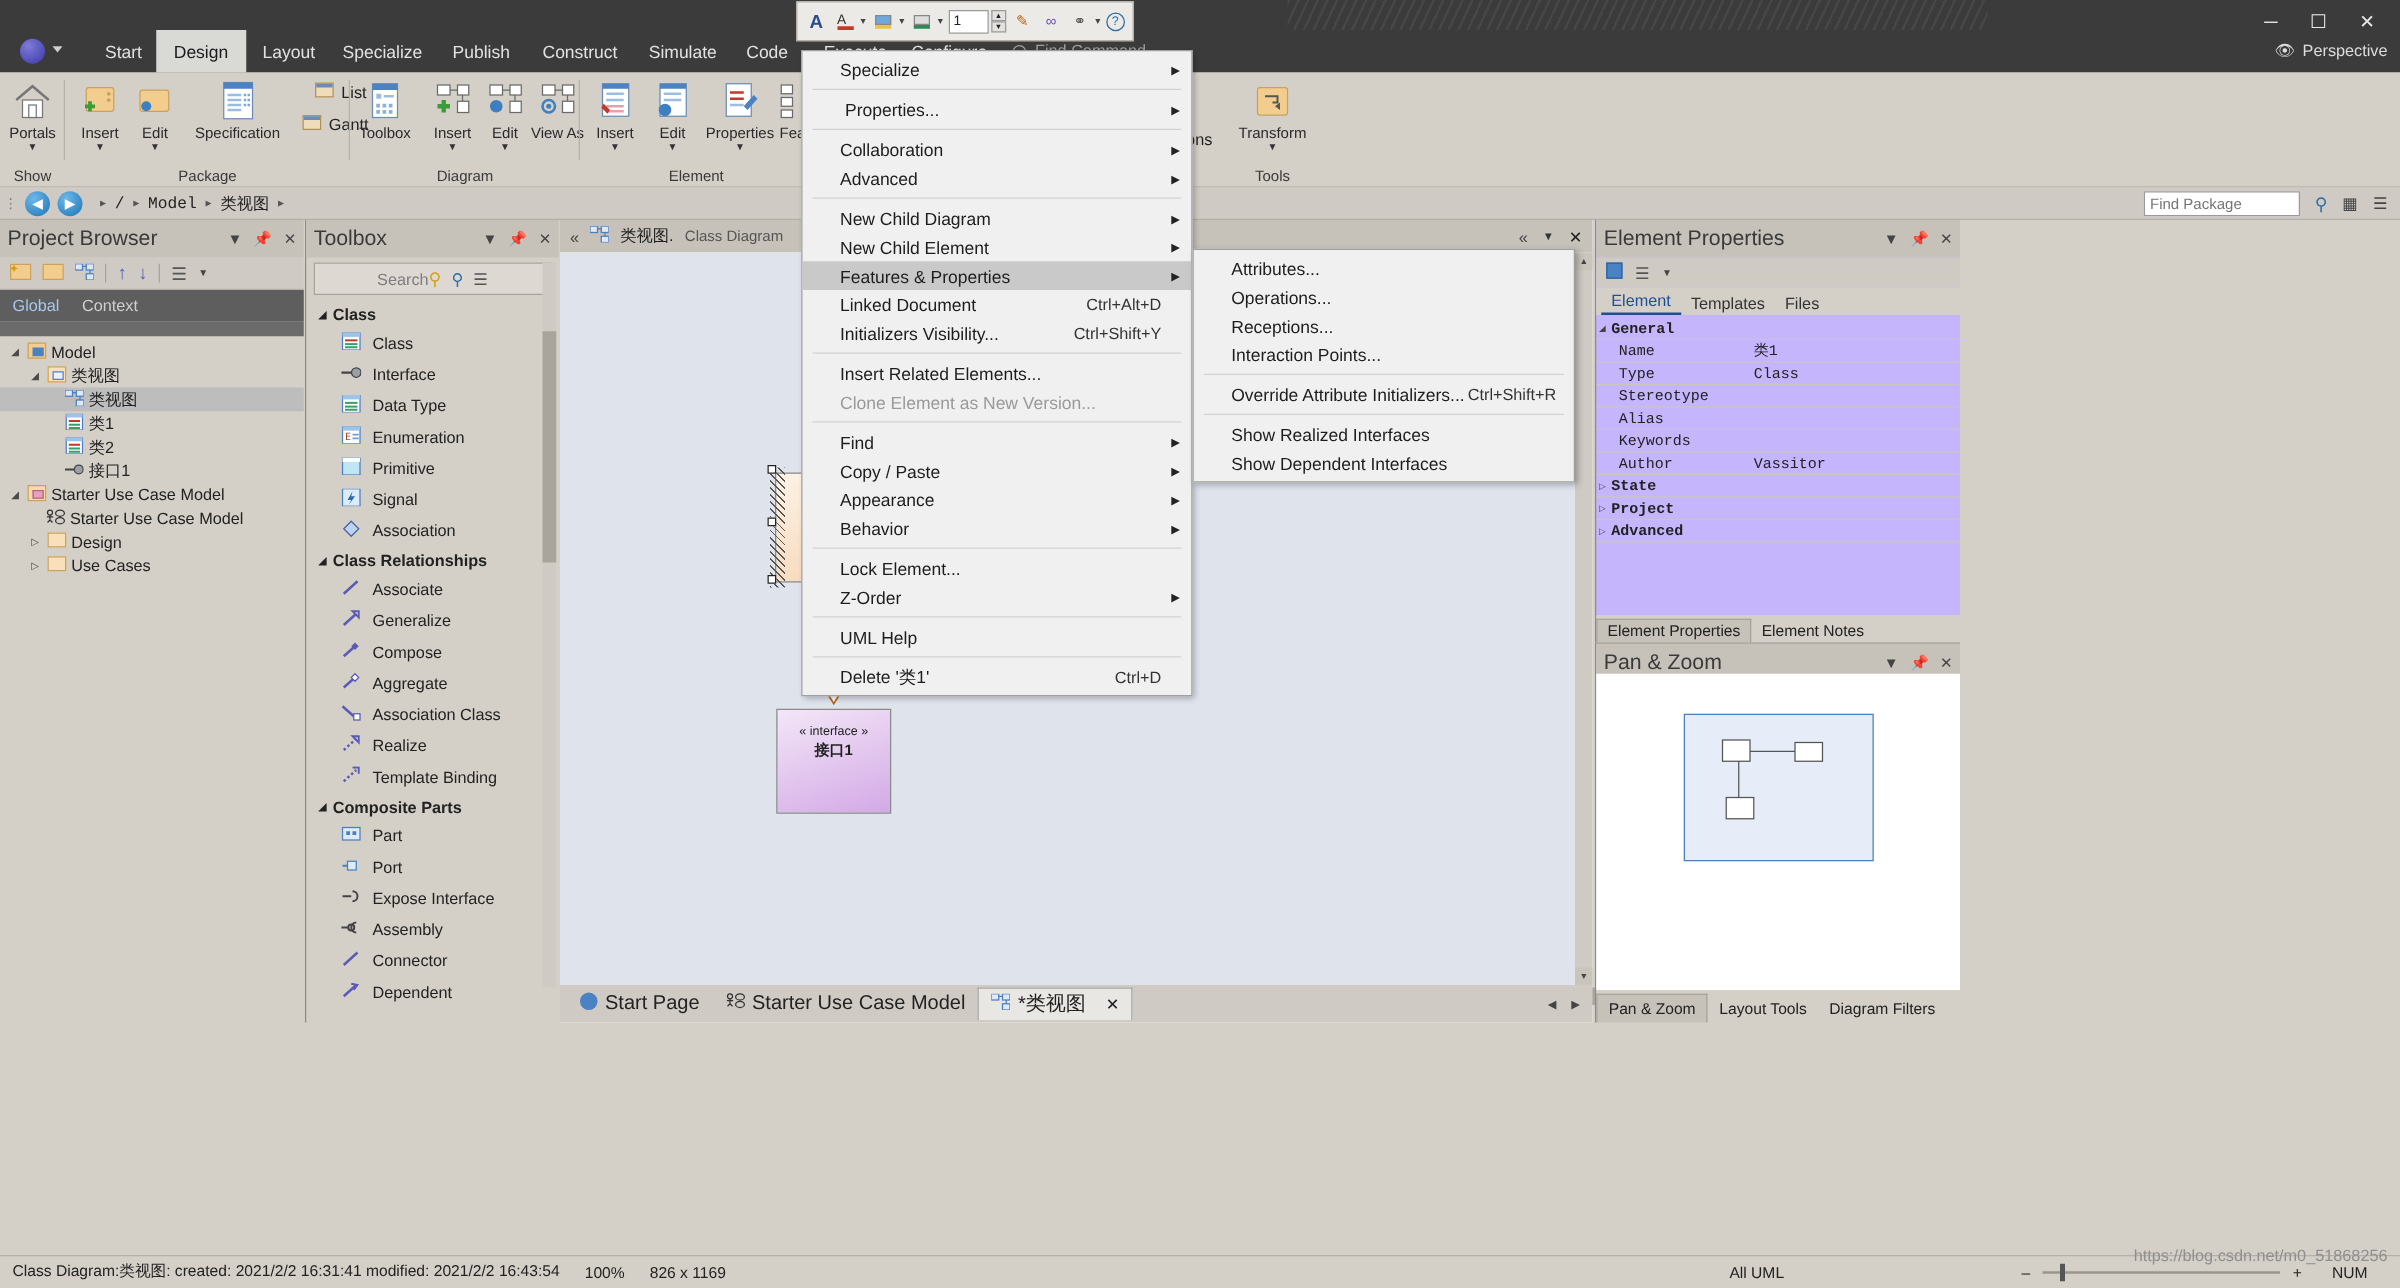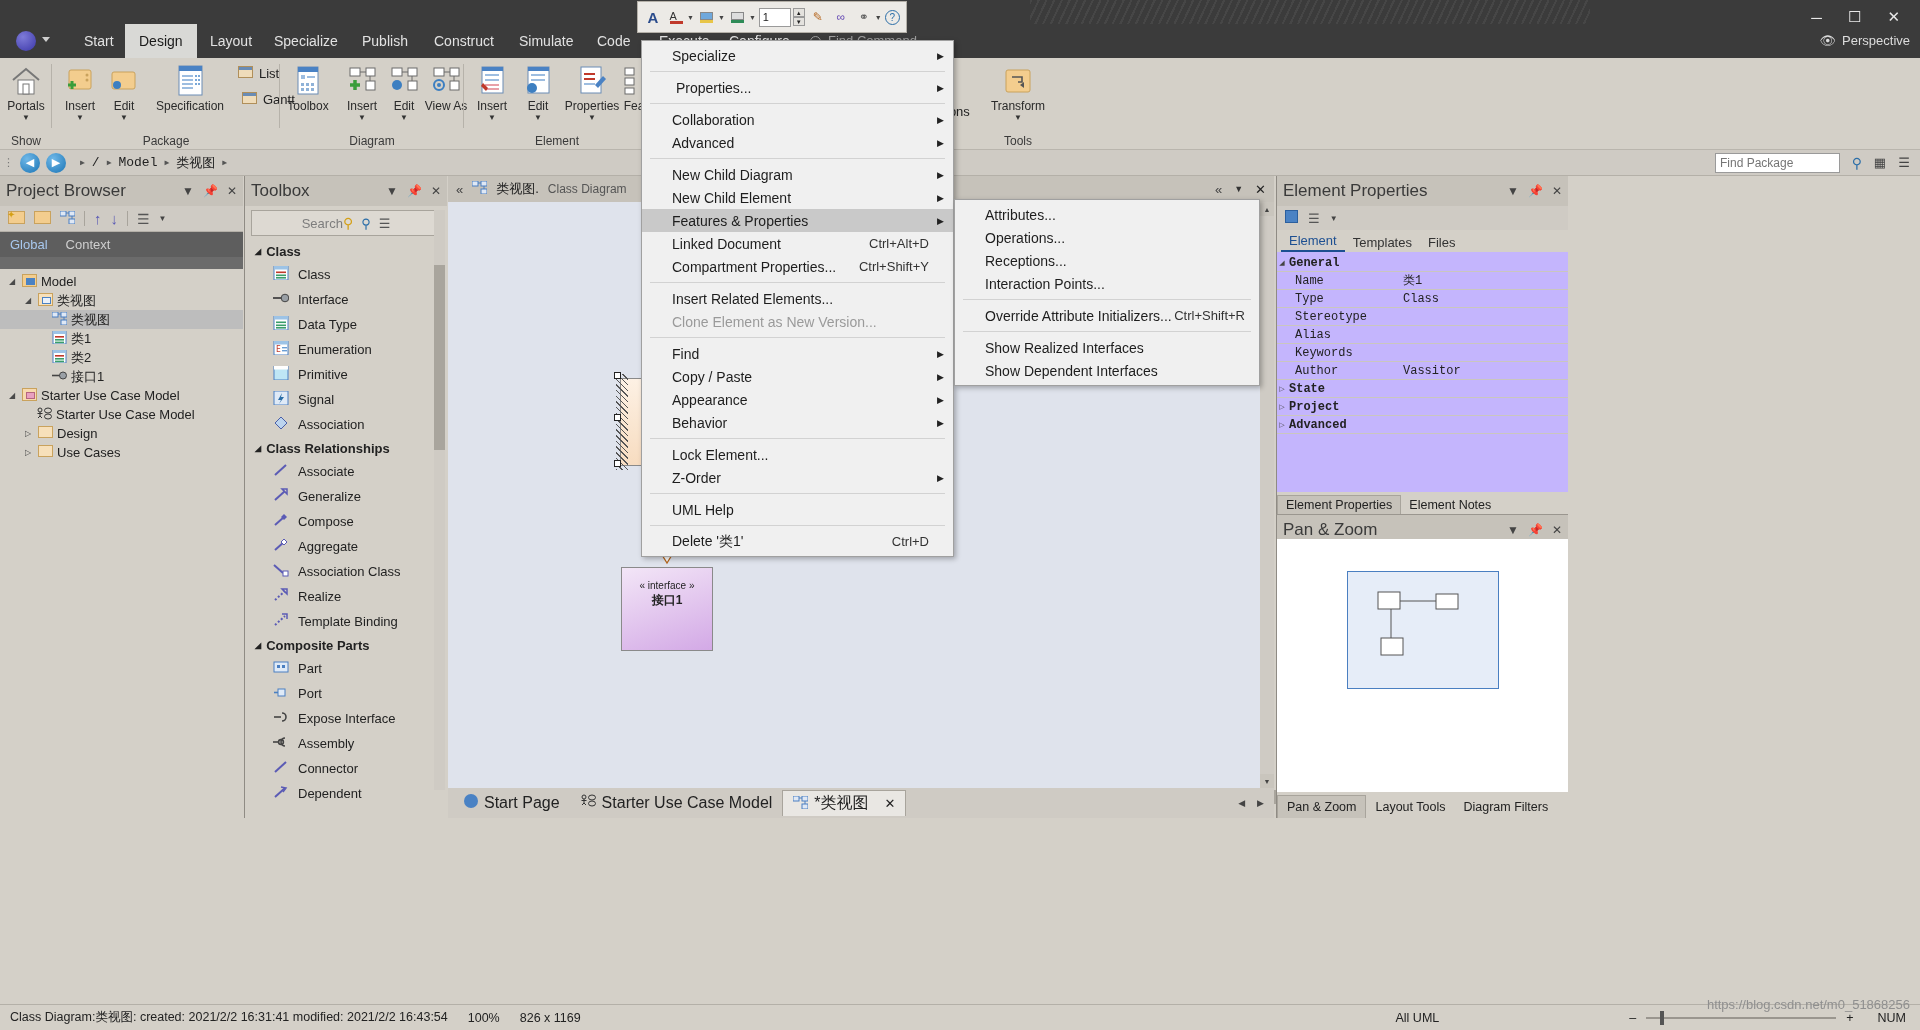--- a/index.html
+++ b/index.html
@@ -135,21 +135,21 @@
   .pz-canvas{position:absolute;left:0;right:0;top:24px;bottom:26px;background:#fff;}
   .pz-view{position:absolute;border:1px solid #4a7fc1;background:#e6edf8;}
   .pz-foot{position:absolute;bottom:0;left:0;right:0;height:26px;background:#d4d0c8;
      display:flex;align-items:flex-end;gap:0;}
   .pzf{font-size:12.5px;padding:4px 9px;}
   .pzf.sel{background:#c6c2ba;border:1px solid #a8a49c;border-bottom:none;}
   
   #status{position:absolute;left:0;bottom:0;width:1920px;height:26px;background:#d4d0c8;
      border-top:1px solid #b4b0a8;display:flex;align-items:center;font-size:12.5px;color:#222;}
   #status .seg{padding:0 10px;}
-  #status .right{margin-left:auto;display:flex;align-items:center;gap:10px;padding-right:14px;}
+  #status .right{margin-left:auto;display:flex;align-items:center;gap:10px;padding-right:26px;}
   .zslider{width:190px;height:2px;background:#9a968f;position:relative;}
   .zslider .kn{position:absolute;left:14px;top:-6px;width:4px;height:14px;background:#555;}
   .wm{position:absolute;right:10px;bottom:18px;font-size:13px;color:#8f8f8f;}
   
   #ctxmenu{position:absolute;left:641px;top:40px;width:313px;background:#f0f0f0;
      border:1px solid #a0a0a0;box-shadow:2px 2px 5px rgba(0,0,0,.28);z-index:80;padding:3px 0;}
   .mi{height:23px;display:flex;align-items:center;padding:0 10px 0 30px;font-size:14px;color:#1d1d1d;
      position:relative;}
   .mi.hl{background:#c9c9c9;}
   .mi.dis{color:#9a9a9a;}
@@ -289,21 +289,21 @@
               <rect x="23" y="11" width="2" height="2"></rect>
               <rect x="20" y="15" width="2" height="2"></rect>
               <rect x="23" y="15" width="2" height="2"></rect>
               <rect x="20" y="19" width="2" height="2"></rect>
               <rect x="23" y="19" width="2" height="2"></rect>
             </g>
           </svg>
       </div>
       <div class="lb">Specification</div>
     </div>
-    <div class="mini" style="left:186px;top:8px">
+    <div class="mini" style="left:200px;top:8px">
       <span><span style="display:inline-block;width:15px;height:12px;background:#efdcba;border:1px solid #b08f5a"><span style="display:block;height:3px;background:#6a8cb5"></span></span></span>
       <span>List</span>
     </div>
     <div class="mini" style="left:190px;top:34px">
       <span><span style="display:inline-block;width:15px;height:12px;background:#efdcba;border:1px solid #b08f5a"><span style="display:block;height:3px;background:#6a8cb5"></span></span></span>
       <span>Gantt</span>
     </div>
     <div class="gl">Package</div>
     <div class="sep"></div>
   </div>
@@ -978,21 +978,21 @@
   </div>
   <div class="mi hl">
     <span>Features &amp; Properties</span>
     <span class="ar">▶</span>
   </div>
   <div class="mi">
     <span>Linked Document</span>
     <span class="sc">Ctrl+Alt+D</span>
   </div>
   <div class="mi">
-    <span>Compartment Properties...</span>
+    <span>Initializers Visibility...</span>
     <span class="sc">Ctrl+Shift+Y</span>
   </div>
   <div class="msep"></div>
   <div class="mi">
     <span>Insert Related Elements...</span>
   </div>
   <div class="mi dis">
     <span>Clone Element as New Version...</span>
   </div>
   <div class="msep"></div>

